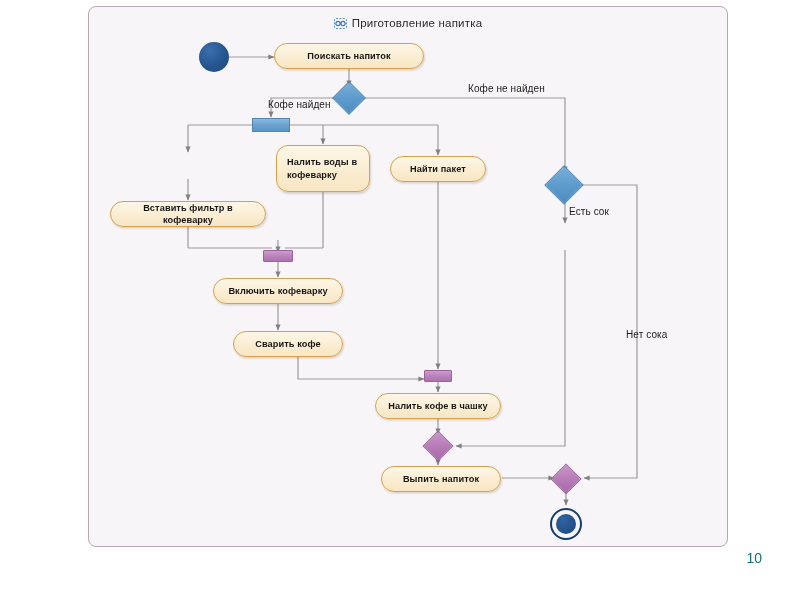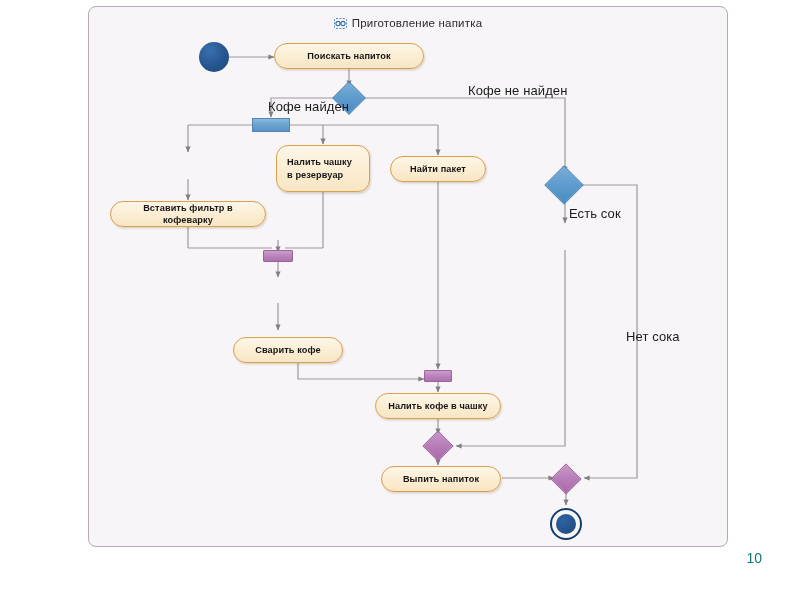--- a/index.html
+++ b/index.html
@@ -139,21 +139,21 @@
     border: 1px solid #5086b5;
   }
   .bar.purple {
     background: linear-gradient(to bottom, #cd9ccd 0%, #bb82bb 50%, #ad72ad 100%);
     border: 1px solid #9d619d;
   }
 
   
   .elabel {
     position: absolute;
-    font-size: 13px;
+    font-size: 10px;
     color: #1b1b1b;
     white-space: nowrap;
     letter-spacing: .1px;
   }
 
   
   #page-number {
     position: absolute;
     right: 38px;
     top: 550px;
@@ -244,35 +244,38 @@
   <div class="act" style="left:274px; top:43px; width:150px; height:26px;">
     <span>Поискать напиток</span>
   </div>
 
   <div class="diamond blue" style="left:337px; top:86px; width:24px; height:24px;"></div>
 
   <div class="bar blue" style="left:252px; top:118px; width:38px; height:14px;"></div>
 
 
   <div class="act two-line" style="left:276px; top:145px; width:94px; height:47px;">
-    <span>Налить чашку в резервуар</span>
+    <span>Налить воды в кофеварку</span>
   </div>
 
   <div class="act" style="left:390px; top:156px; width:96px; height:26px;">
     <span>Найти пакет</span>
   </div>
 
   <div class="act" style="left:110px; top:201px; width:156px; height:26px;">
     <span>Вставить фильтр в кофеварку</span>
   </div>
 
   <div class="bar purple" style="left:263px; top:250px; width:30px; height:12px; border-radius:1px;"></div>
 
-
-  <div class="act" style="left:233px; top:331px; width:110px; height:26px;margin-top:6px;">
+  <div class="act" style="left:213px; top:278px; width:130px; height:26px;">
+    <span>Включить кофеварку</span>
+  </div>
+
+  <div class="act" style="left:233px; top:331px; width:110px; height:26px;">
     <span>Сварить кофе</span>
   </div>
 
   <div class="diamond blue" style="left:550px; top:171px; width:28px; height:28px;"></div>
 
 
   <div class="bar purple" style="left:424px; top:370px; width:28px; height:12px; border-radius:1px;"></div>
 
   <div class="act" style="left:375px; top:393px; width:126px; height:26px;">
     <span>Налить кофе в чашку</span>

